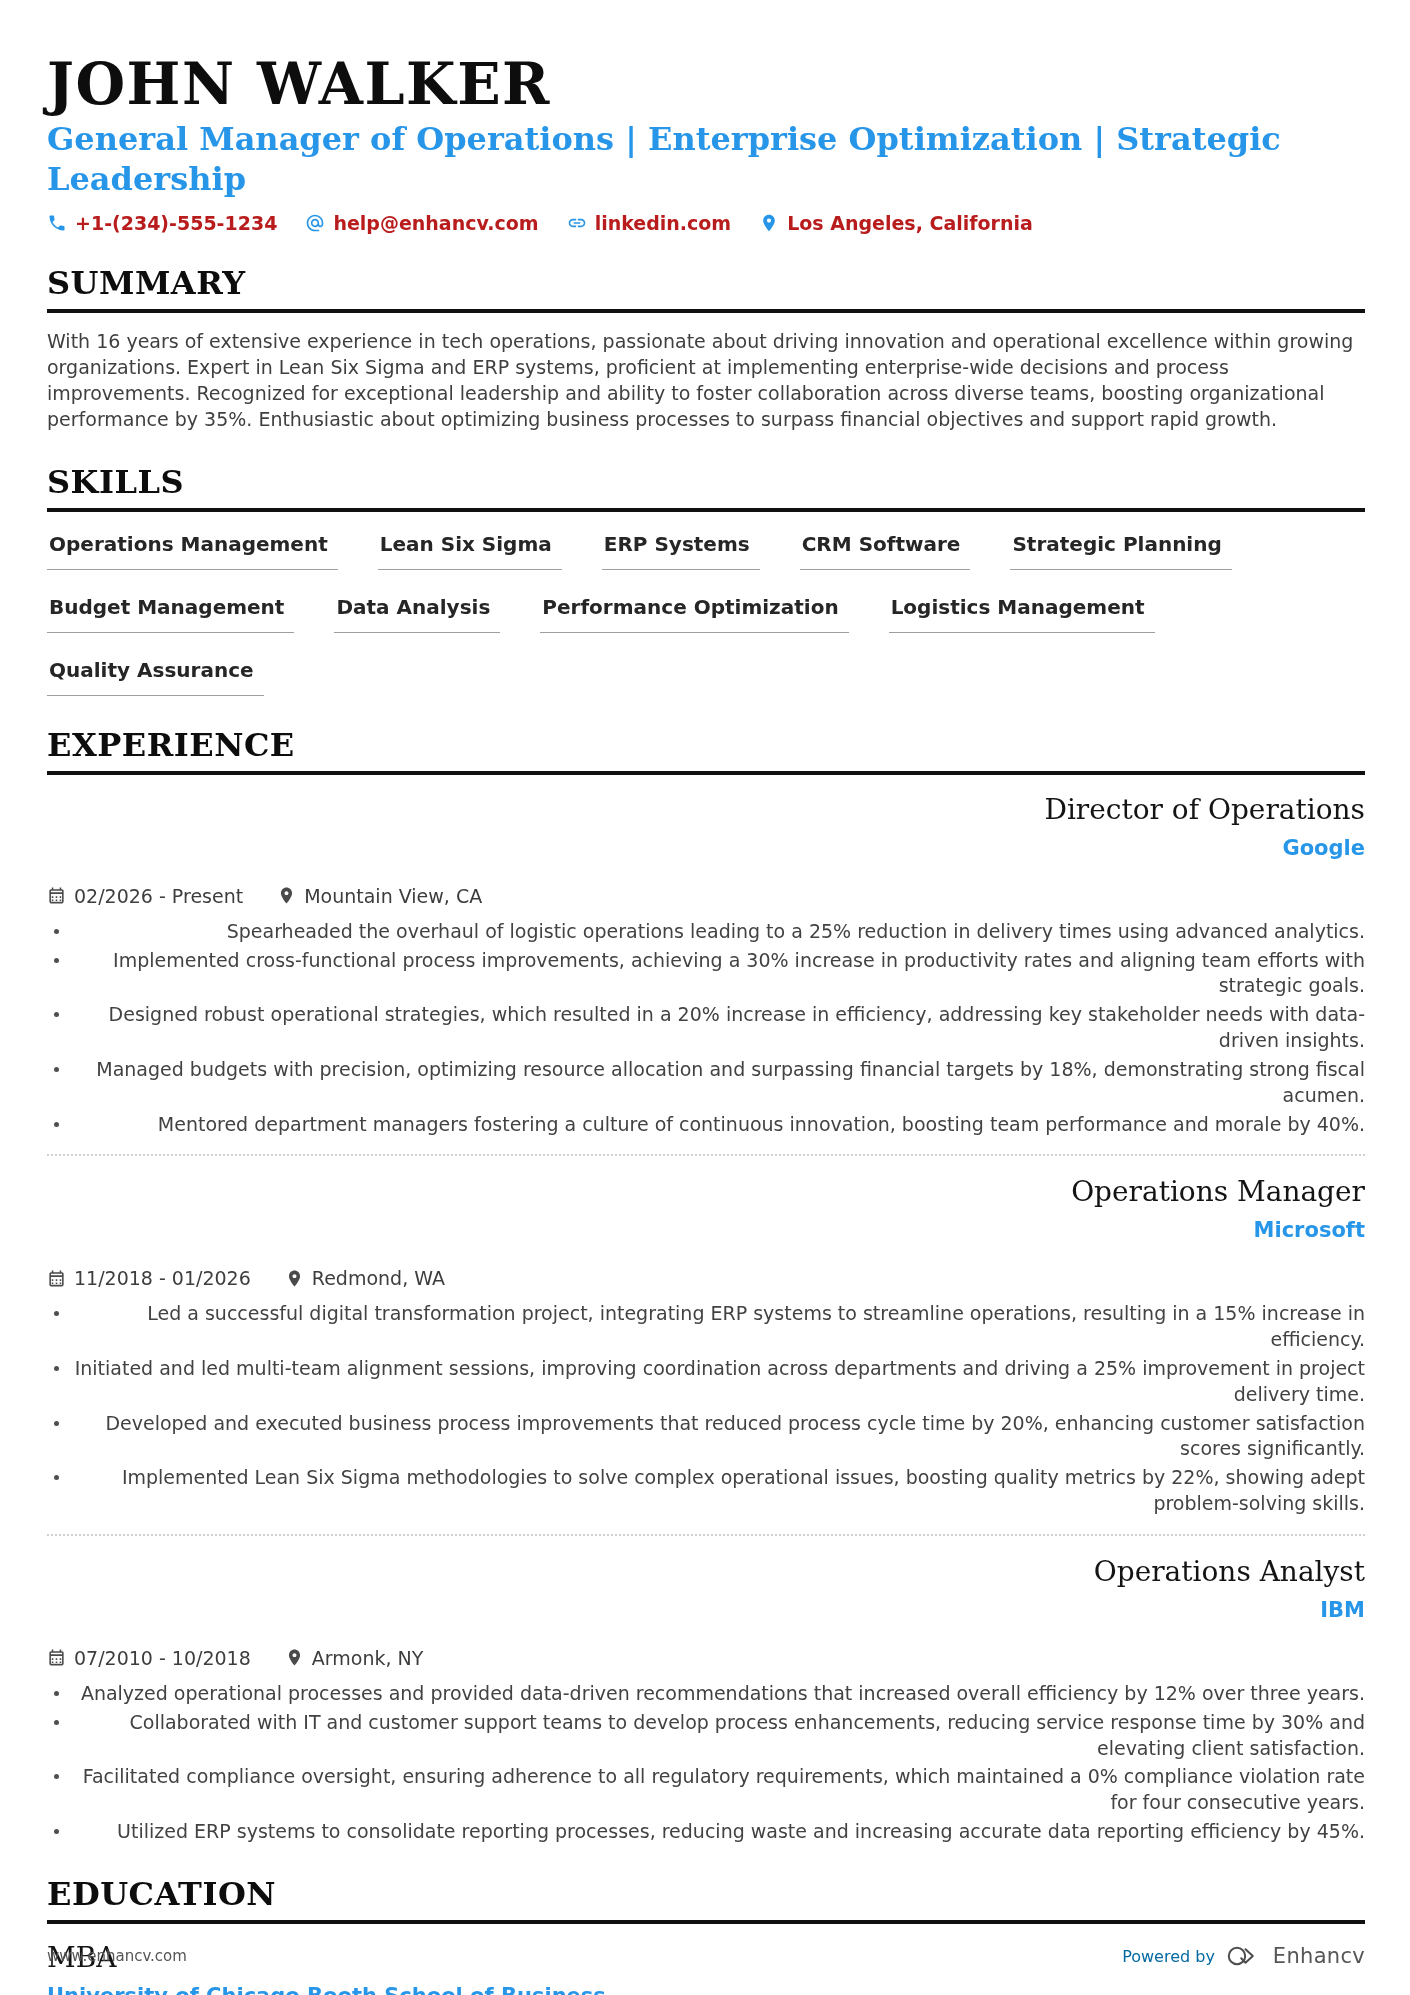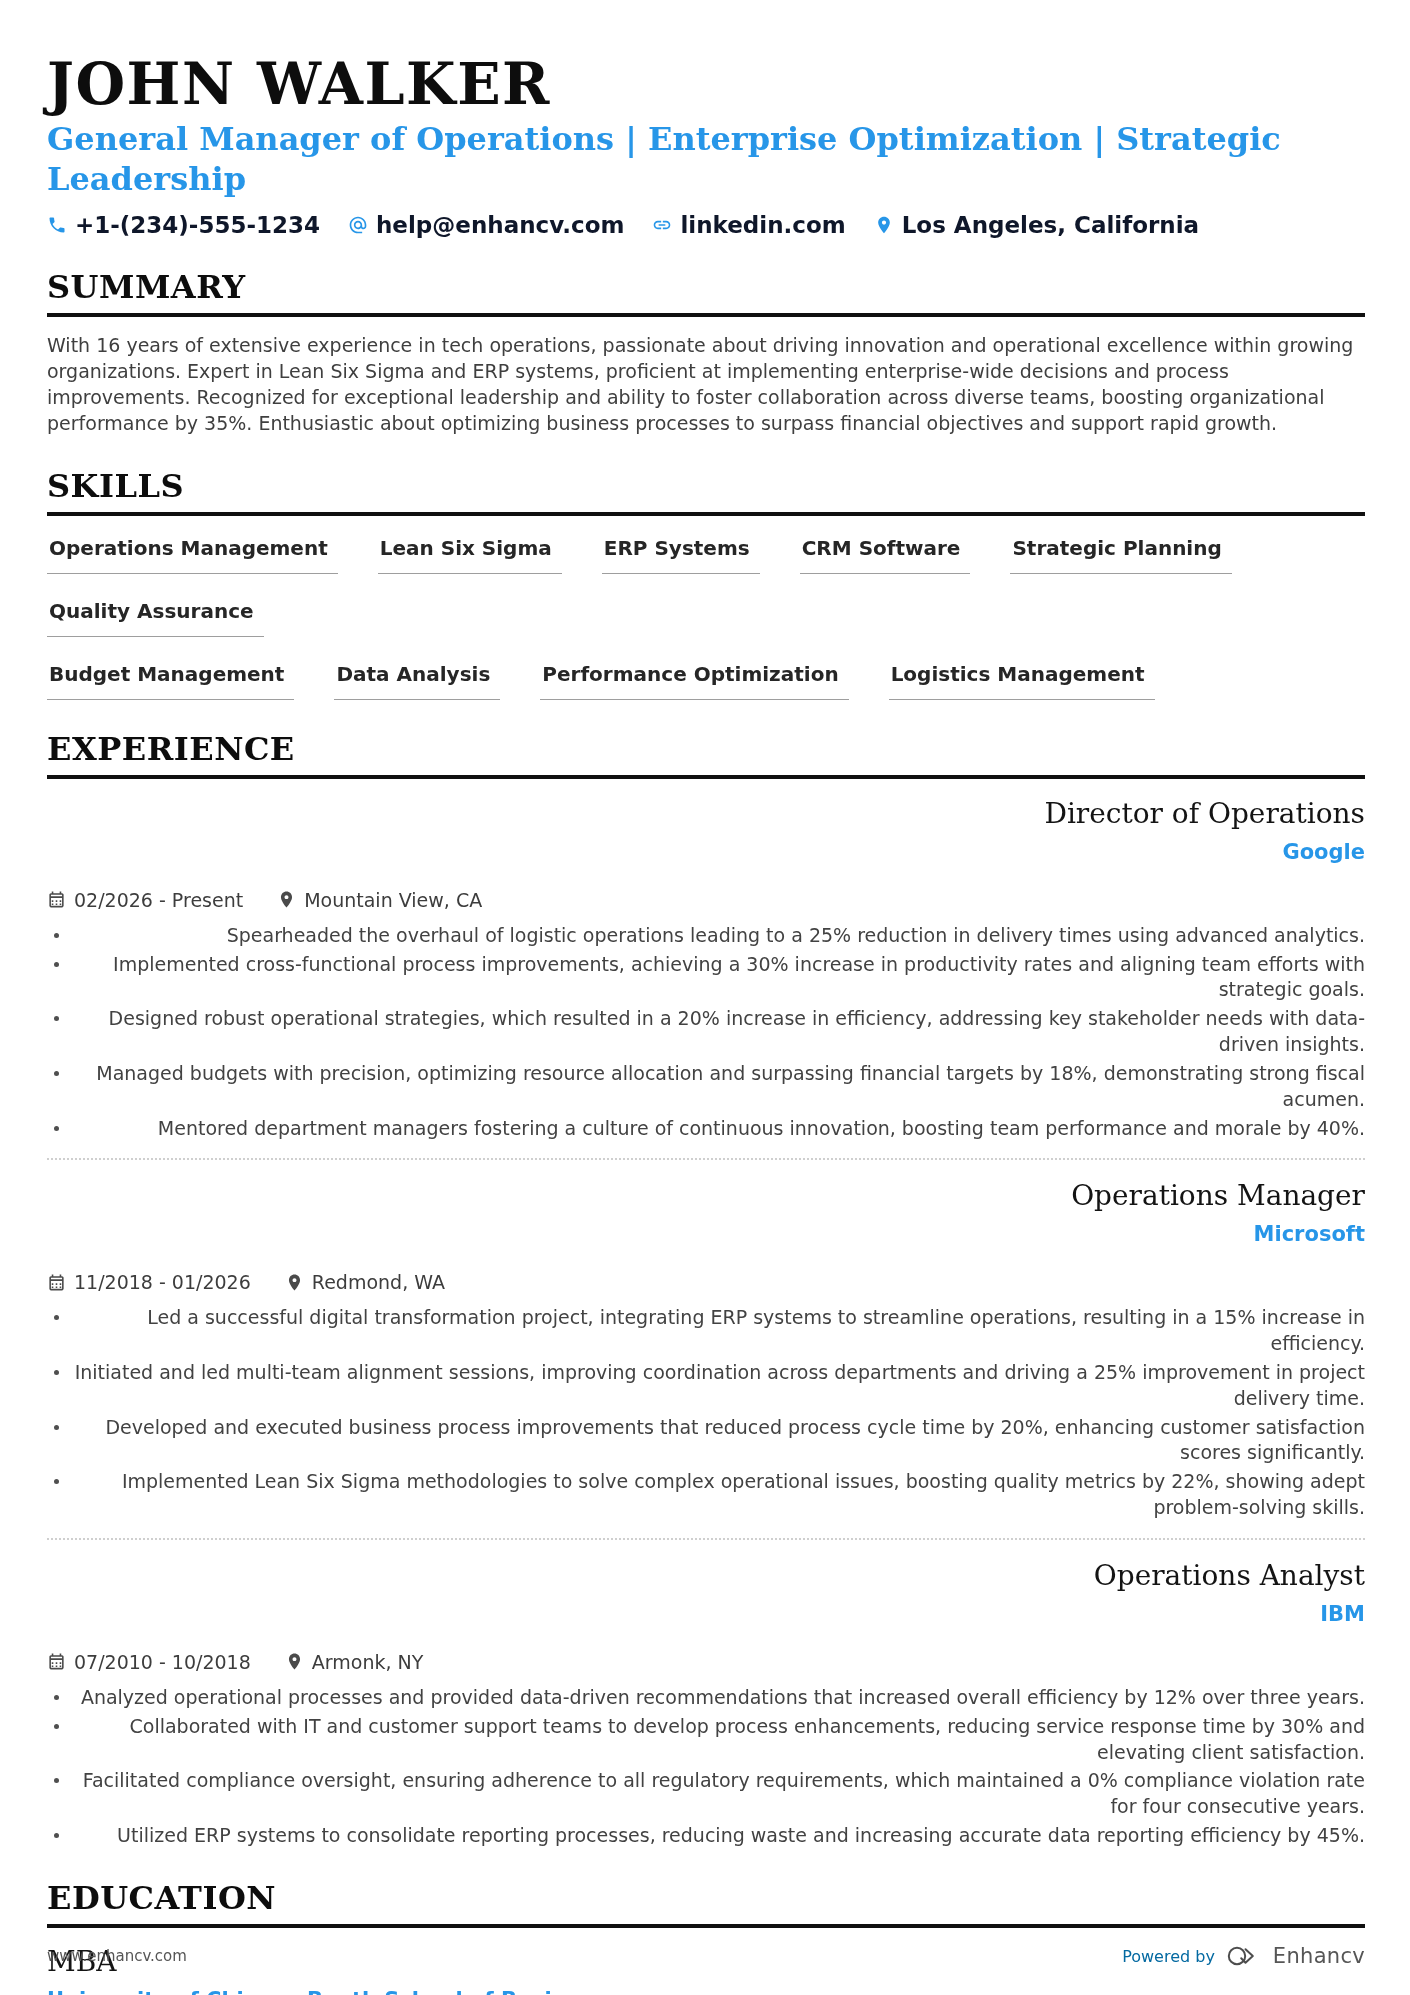--- a/index.html
+++ b/index.html
@@ -18,21 +18,21 @@
     font-weight: bold; font-size: 57px; line-height: 1.12;
     letter-spacing: 1.5px; color: #0d0d0d;
   }
   .title {
     font-family: "DejaVu Serif", serif;
     font-weight: bold; font-size: 32px; line-height: 1.25;
     color: var(--accent); margin-top: 3px;
   }
   .contact-row { display: flex; align-items: center; gap: 28px; margin-top: 13px; }
   .contact-item { display: inline-flex; align-items: center; gap: 8px; }
-  .contact-text { font-size: 23px; font-weight: bold; color: #0f172a; }
+  .contact-text { font-size: 19px; font-weight: bold; color: #b91c1c; }
   .icon { display: inline-flex; }
   .icon svg { width: 20px; height: 20px; }
   .icon.accent svg { fill: var(--accent); }
   .icon.gray svg { fill: #4a4a4a; width: 19px; height: 19px; }
 
   
   .section { margin-top: 30px; }
   .section-heading {
     font-family: "DejaVu Serif", serif; font-weight: bold;
     font-size: 32px; letter-spacing: 0.5px; color: #0d0d0d;
@@ -139,27 +139,27 @@
     <div class="rule"></div>
     <div class="skills-list">
         <div class="skills-row">
           <span class="skill">Operations Management</span>
           <span class="skill">Lean Six Sigma</span>
           <span class="skill">ERP Systems</span>
           <span class="skill">CRM Software</span>
           <span class="skill">Strategic Planning</span>
         </div>
         <div class="skills-row">
-          <span class="skill">Quality Assurance</span>
-        </div>
-        <div class="skills-row">
           <span class="skill">Budget Management</span>
           <span class="skill">Data Analysis</span>
           <span class="skill">Performance Optimization</span>
           <span class="skill">Logistics Management</span>
+        </div>
+        <div class="skills-row">
+          <span class="skill">Quality Assurance</span>
         </div>
       </div>
   </section>
 
   <section class="section">
     <h3 class="section-heading">EXPERIENCE</h3>
     <div class="rule"></div>
     <div>
   <article class="job">
     <h4 class="job-title">Director of Operations</h4>

